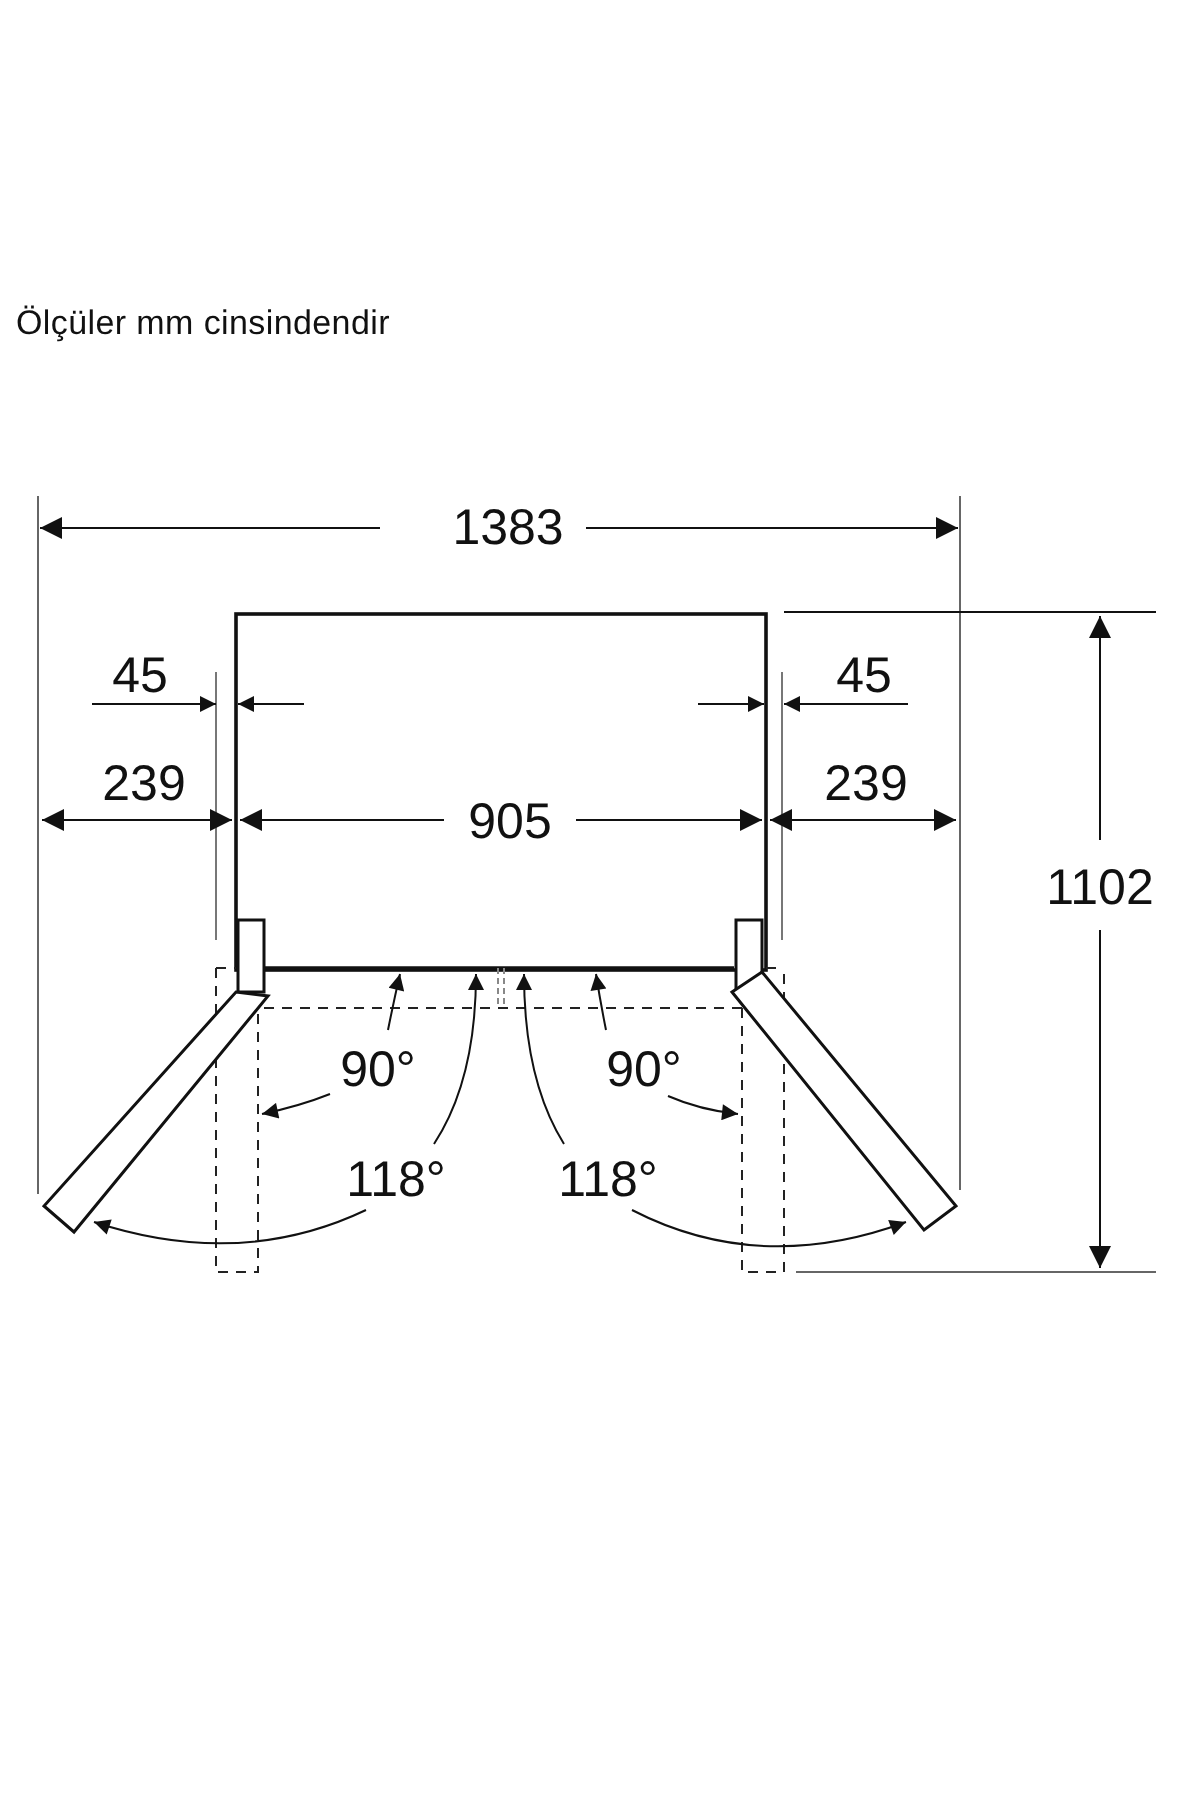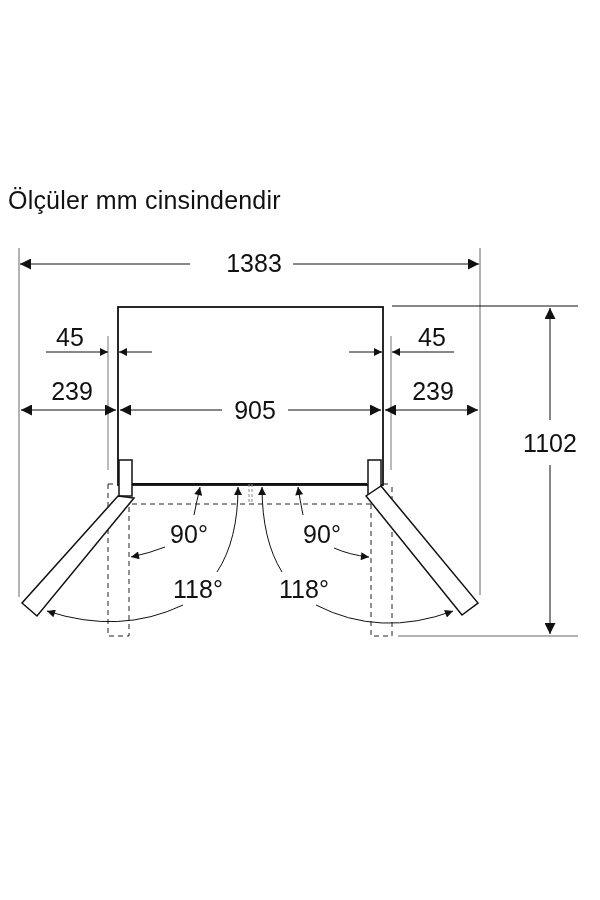--- a/index.html
+++ b/index.html
@@ -1,17 +1,17 @@
 <!DOCTYPE html>
 <html><head>
 <meta charset="utf-8">
 <style>
   html, body { margin:0; padding:0; background:#ffffff; }
   body { width:600px; height:900px; position:relative; overflow:hidden; font-family:"Liberation Sans", sans-serif; }
-  #title { position:absolute; left:8px; top:152px; font-size:25px; color:#111; letter-spacing:0.2px;margin-top:34px; }
+  #title { position:absolute; left:8px; top:152px; font-size:17px; color:#111; letter-spacing:0.2px; }
   svg { position:absolute; left:0; top:0; }
   svg text { font-family:"Liberation Sans", sans-serif; fill:#111; }
   .dim { font-size:25px; }
 </style>
 </head>
 <body>
 
 <div id="title">Ölçüler mm cinsindendir</div>
 
 <svg width="600" height="900" viewBox="0 0 600 900">

